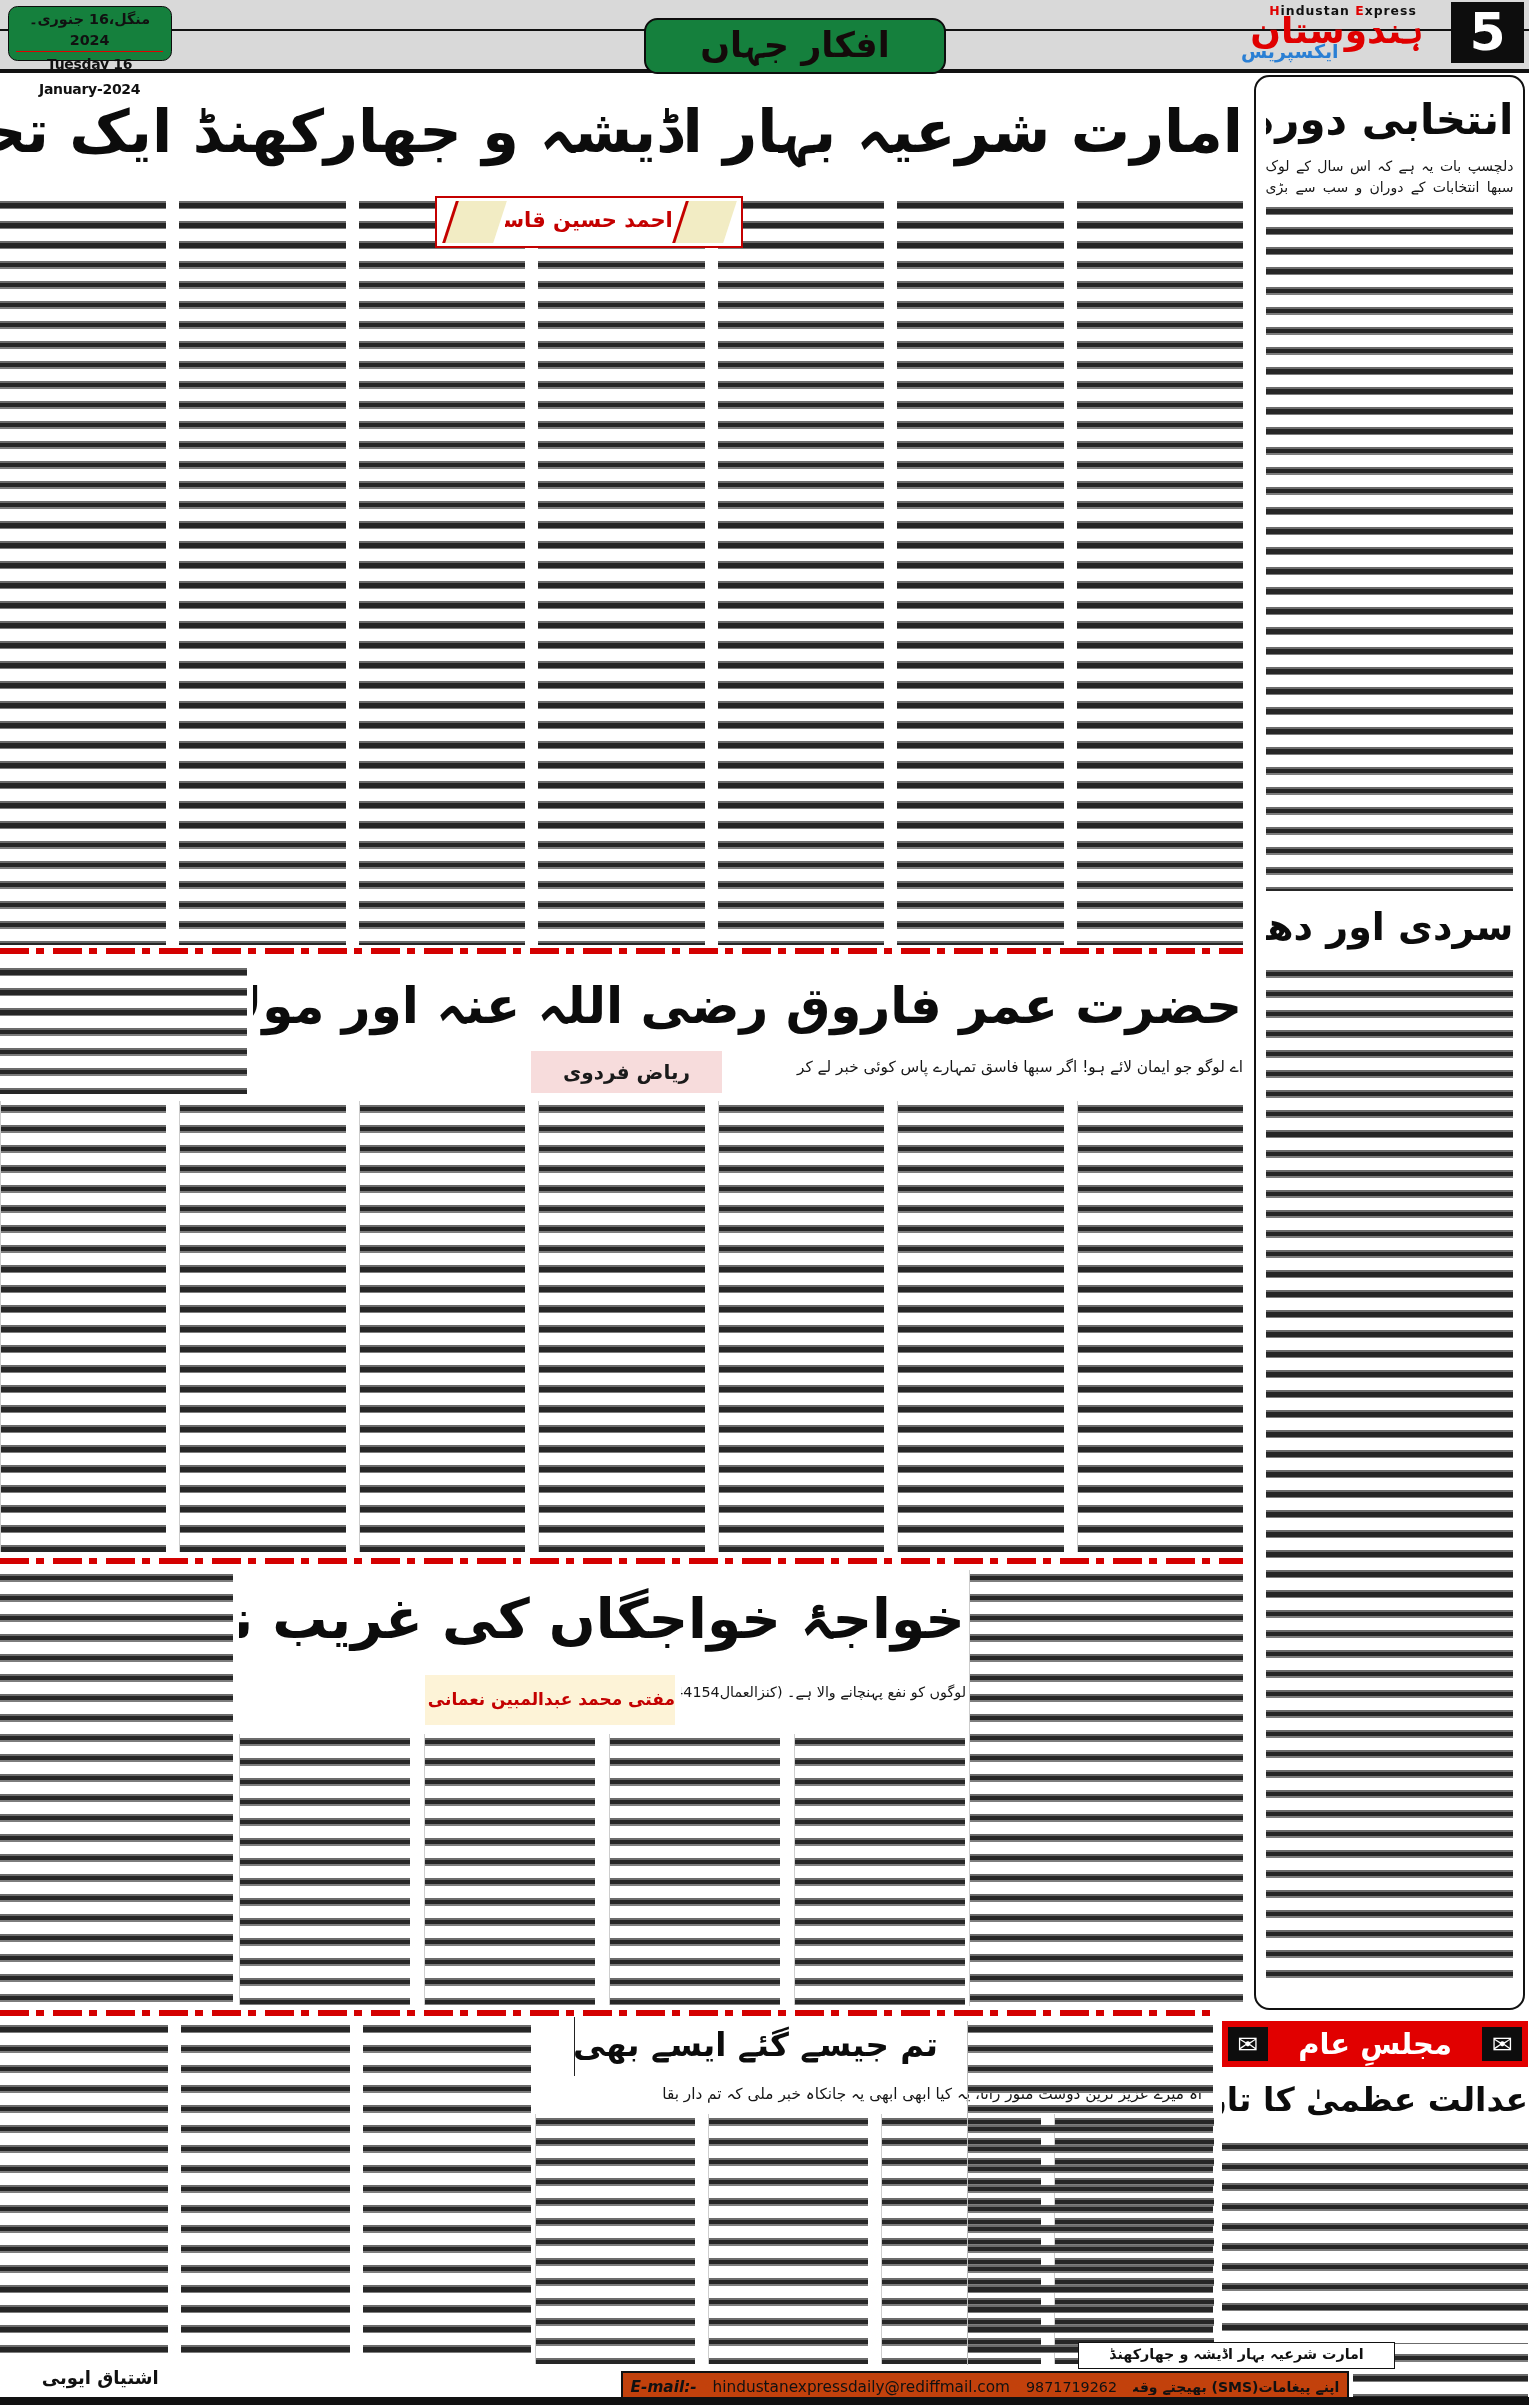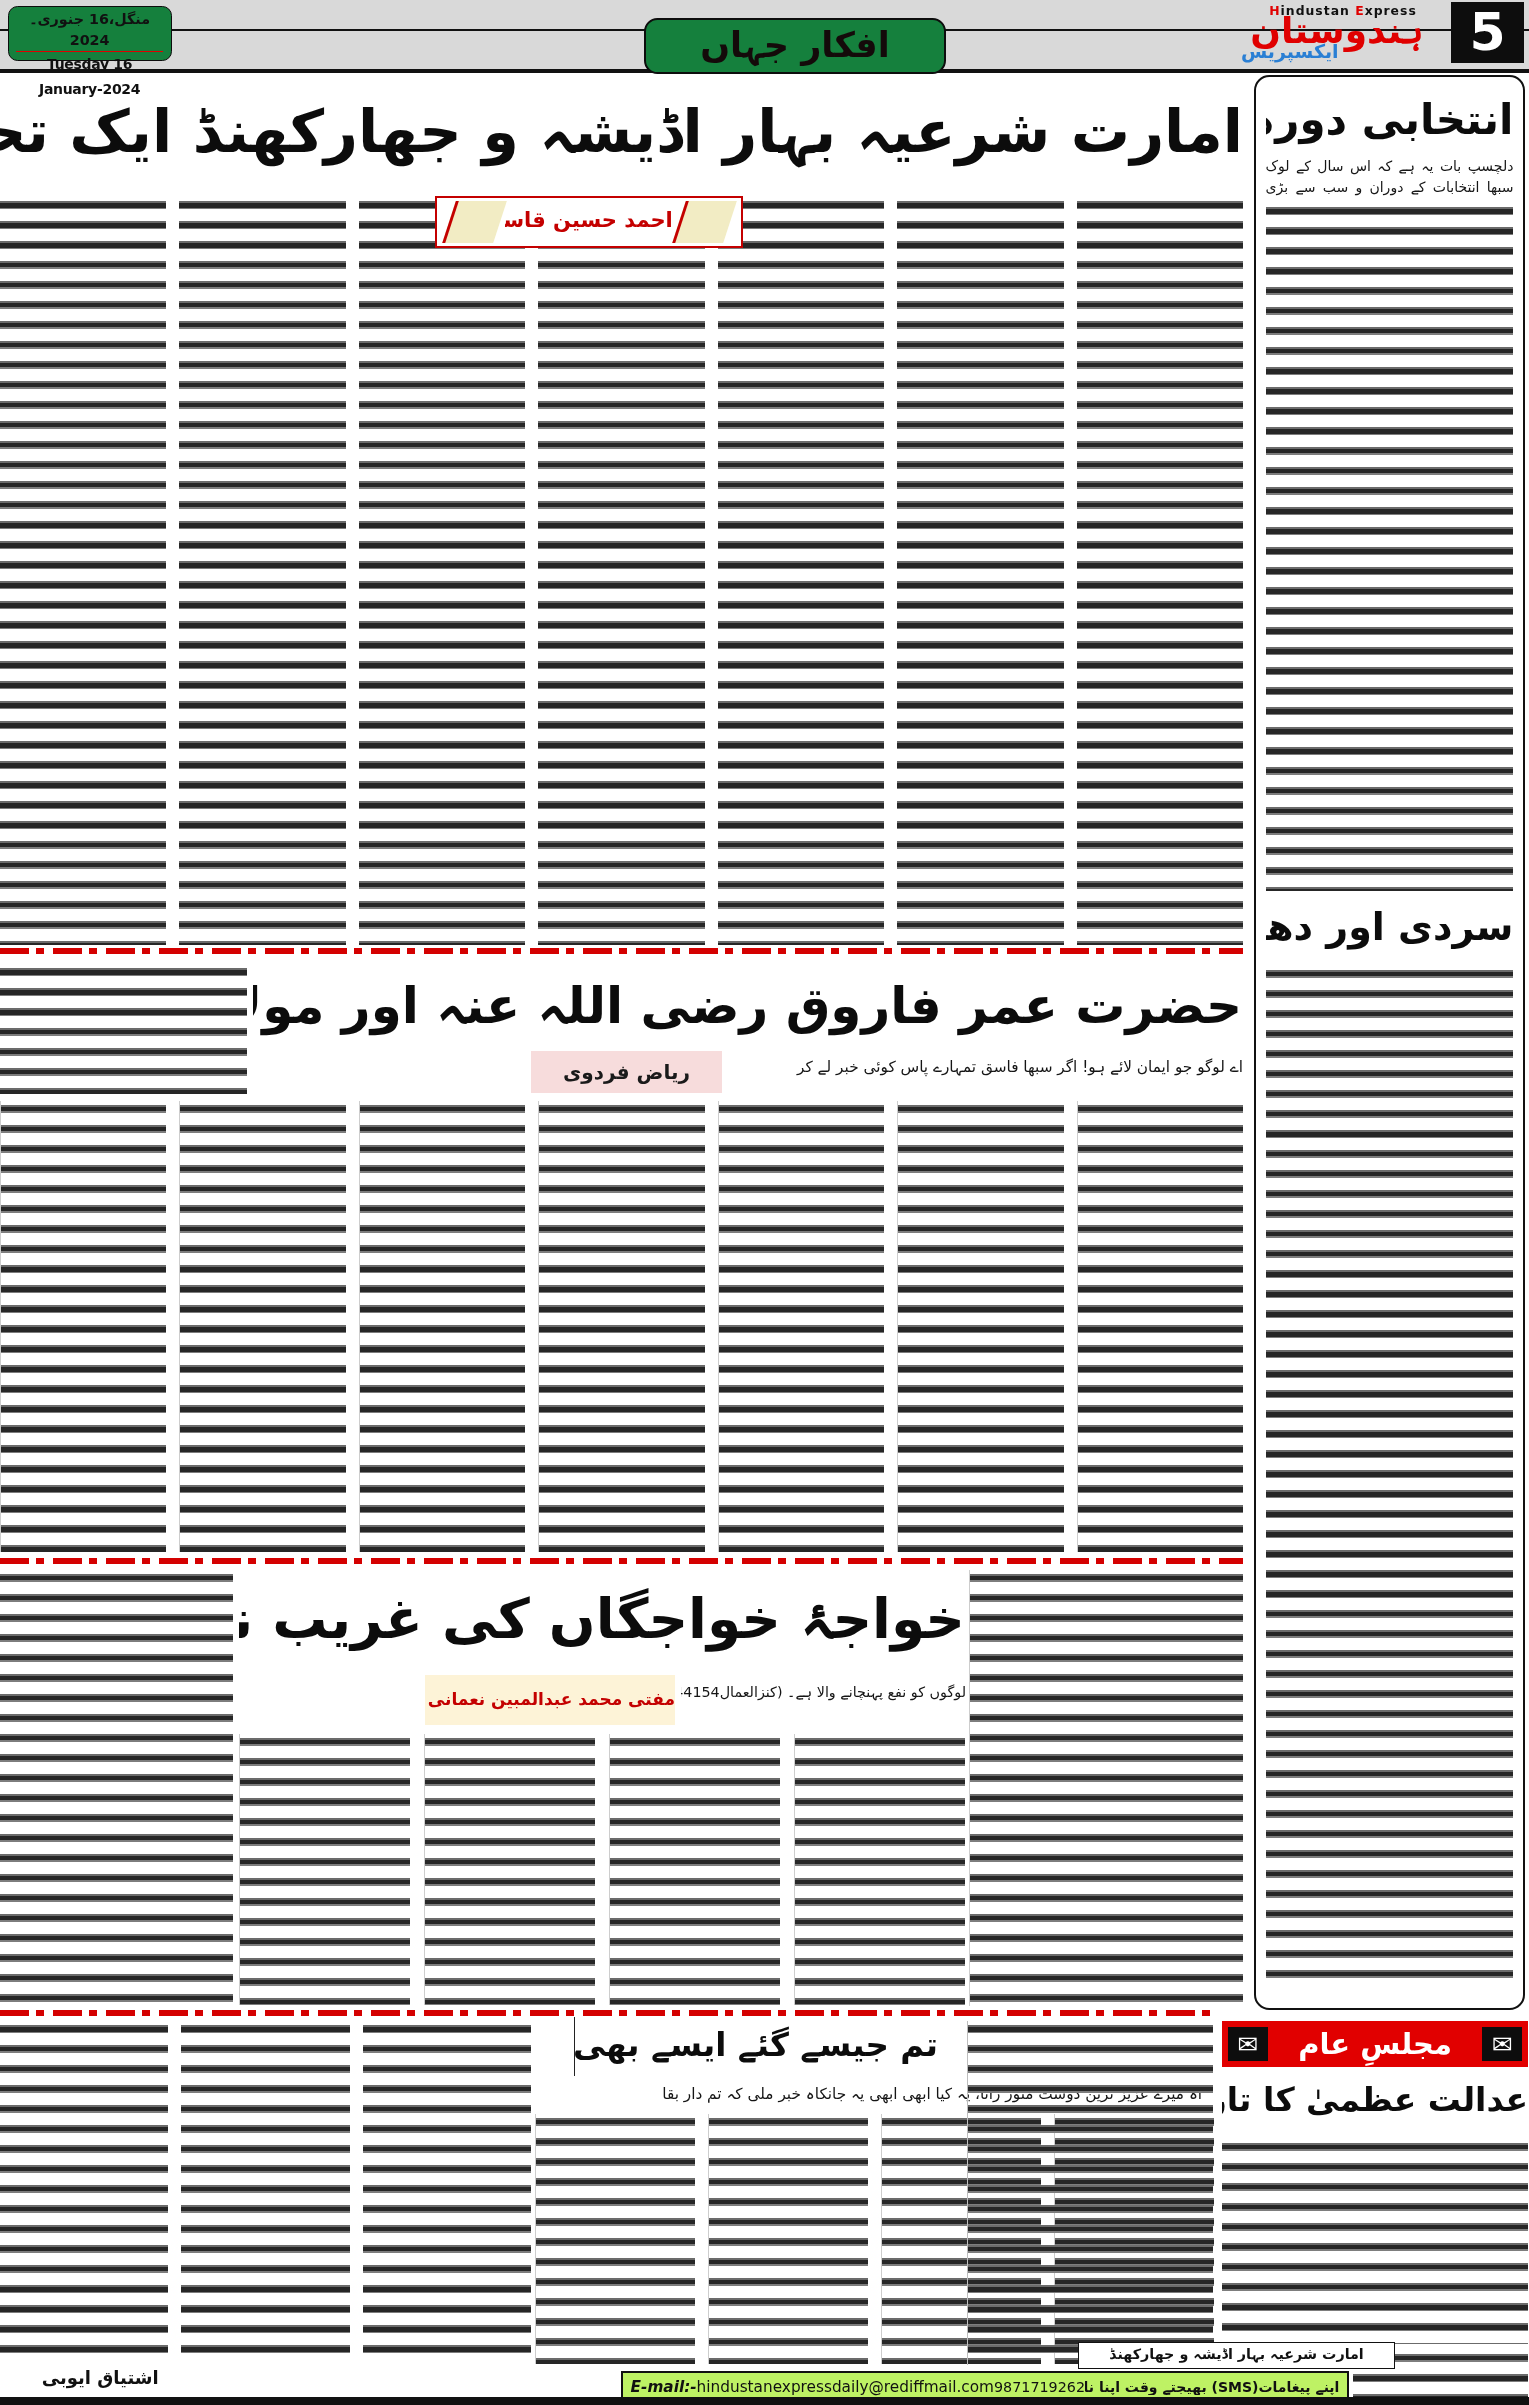--- a/index.html
+++ b/index.html
@@ -142,22 +142,22 @@
         <span>✉</span>
       </div>
   </div>
   <div class="abs hdl" style="left:1222px;top:2070px;width:306px;height:63px;font-size:33px;line-height:59px;">عدالت عظمیٰ کا تاریخی سال</div>
   <div class="abs tx" style="left:1222px;top:2139px;width:306px;height:205px;"></div>
   <div class="abs tx" style="left:1353px;top:2350px;width:175px;height:48px;"></div>
 
   <div class="abs urdu" style="left:1078px;top:2342px;width:317px;height:27px;border:1.9px solid #111;box-sizing:border-box;
               background:#fff;font-size:14.3px;font-weight:bold;text-align:center;line-height:23px;color:#111;white-space:nowrap;overflow:hidden;">امارت شرعیہ بہار اڈیشہ و جھارکھنڈ</div>
 
-  <div class="abs" style="left:621px;top:2371px;width:728px;height:32px;border:2.4px solid #111;box-sizing:border-box;background:#bef264;
-              display:flex;align-items:center;gap:0;padding:0 7.6px;overflow:hidden;">
+  <div class="abs" style="left:621px;top:2371px;width:728px;height:32px;border:2.4px solid #111;box-sizing:border-box;background:#c2410c;
+              display:flex;align-items:center;gap:16px;padding:0 7.6px;overflow:hidden;">
     <span style="font-weight:bold;font-style:italic;font-size:15.3px;color:#111;white-space:nowrap;">E-mail:-</span>
     <span style="font-size:15.3px;color:#111;white-space:nowrap;">hindustanexpressdaily@rediffmail.com</span>
     <span style="font-size:14.3px;color:#111;white-space:nowrap;">9871719262</span>
     <span class="urdu" style="flex:1;font-size:14px;font-weight:bold;color:#111;text-align:left;white-space:nowrap;overflow:hidden;direction:rtl;">اپنے پیغامات(SMS) بھیجتے وقت اپنا نام اور پتہ لکھنا ہرگز نہ بھولیں :</span>
   </div>
 
   <div class="abs" style="left:0;top:2397px;width:1529px;height:7.6px;background:#111;"></div>
 
 </div>
 

